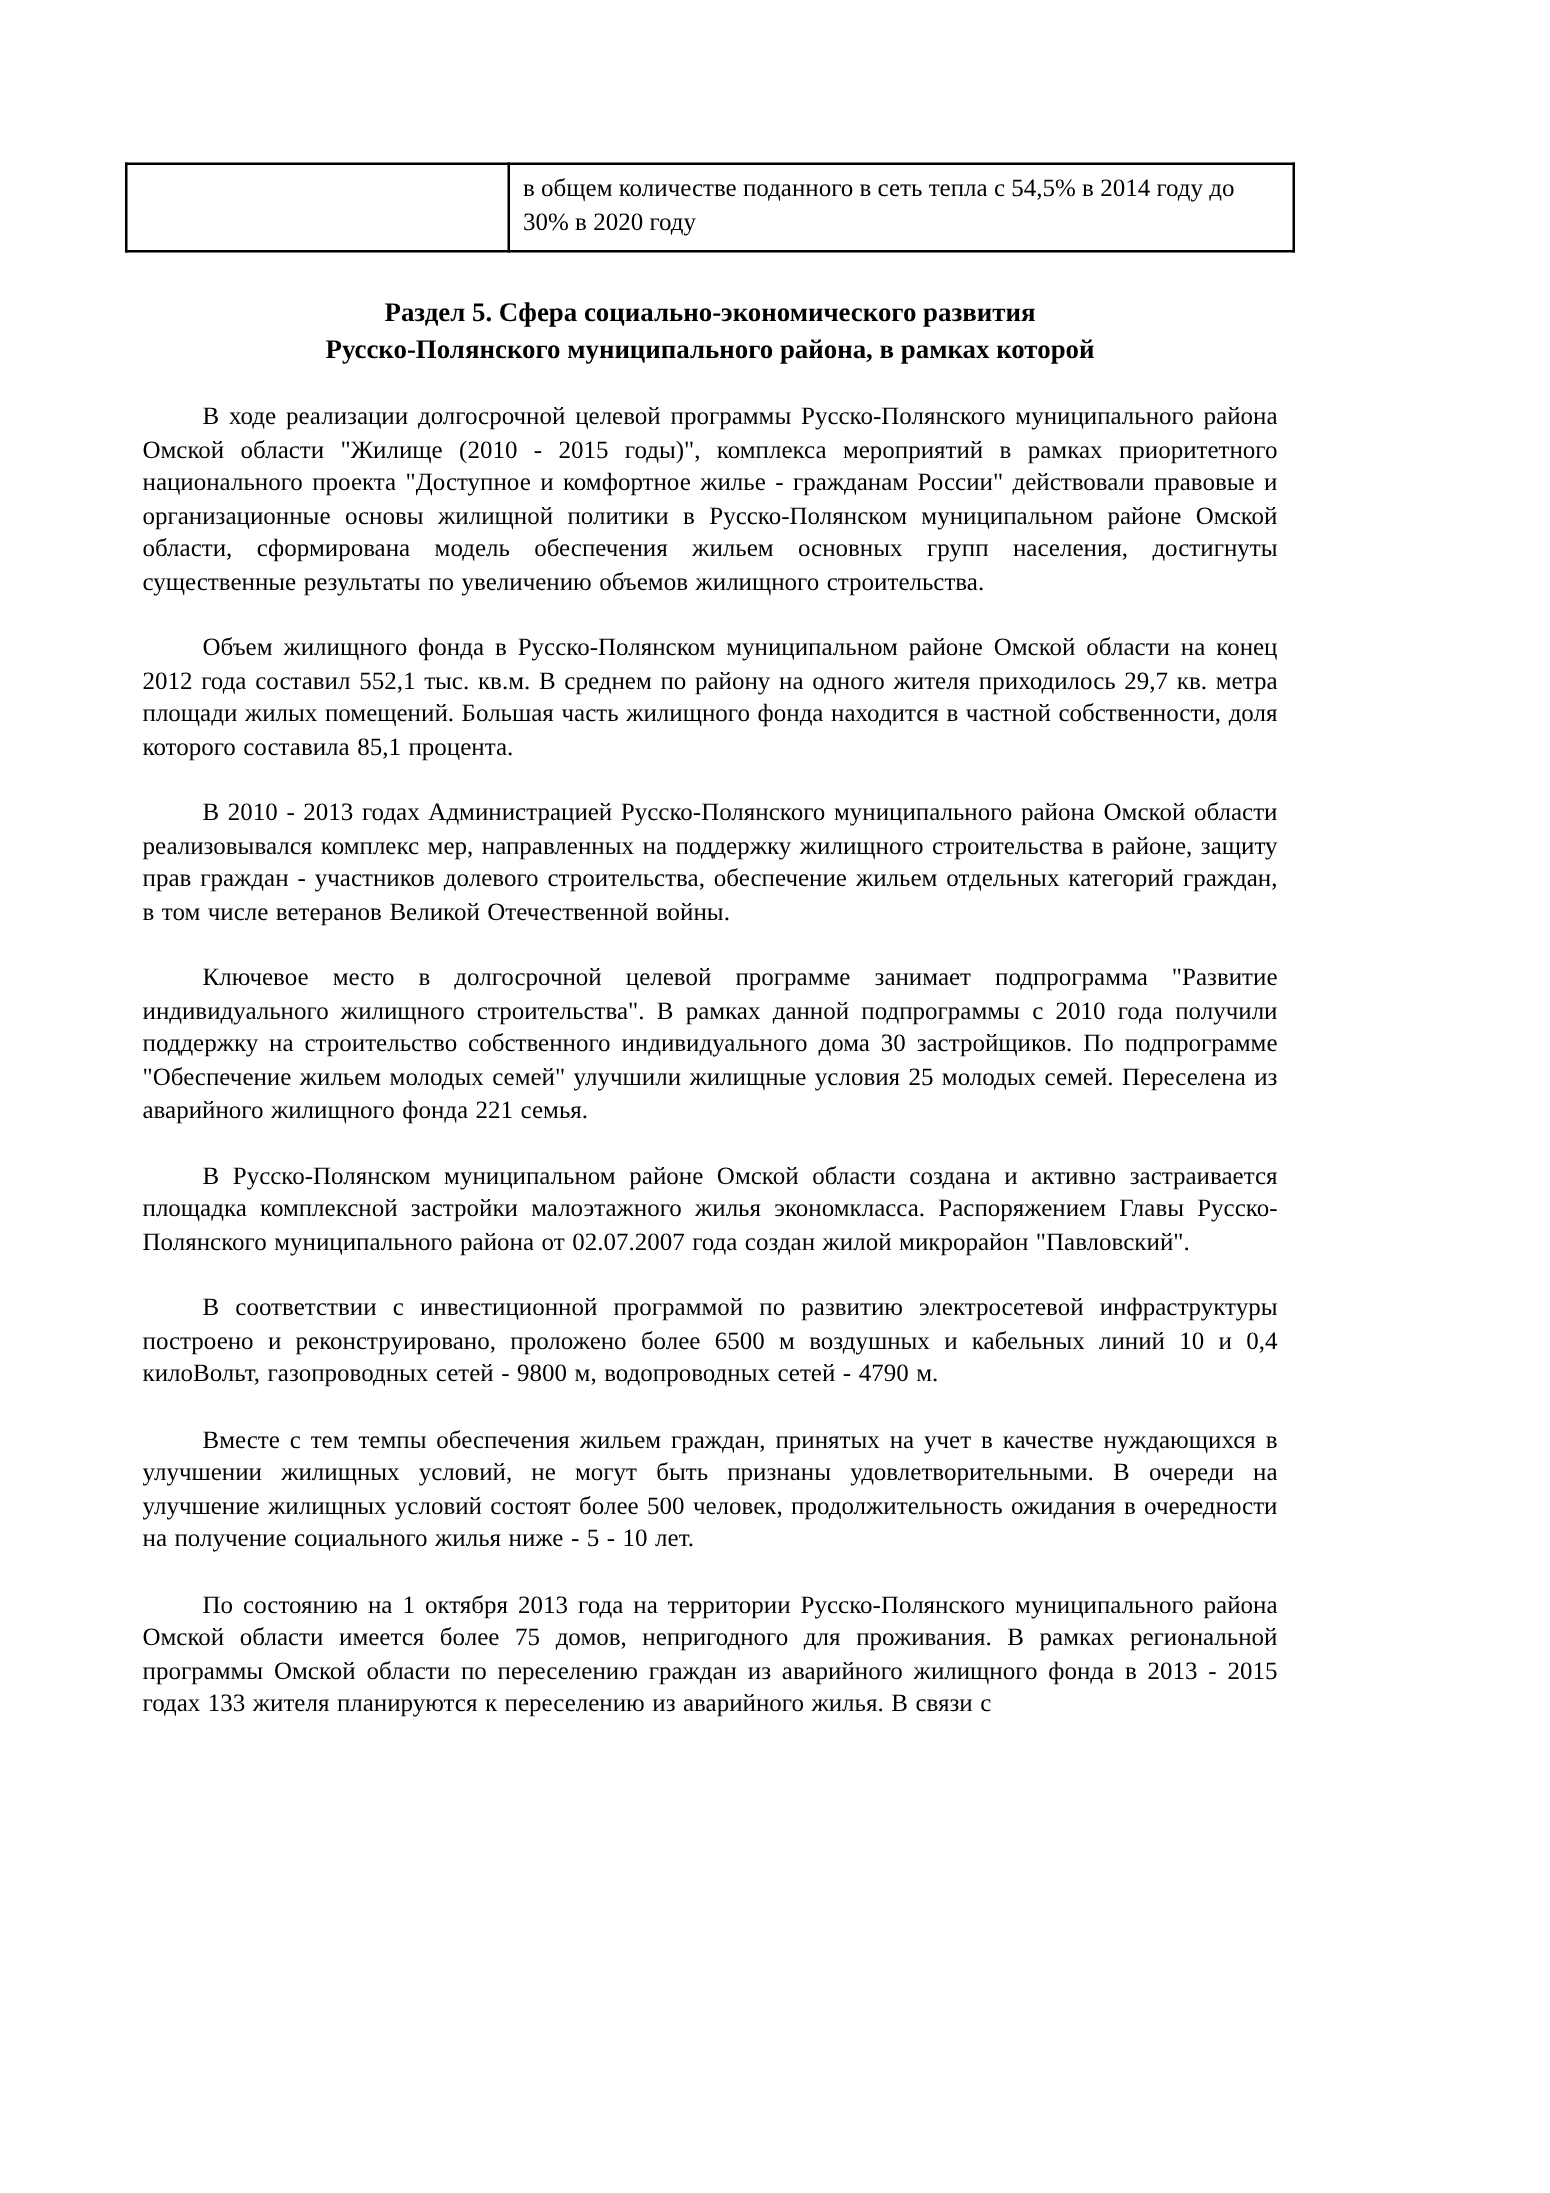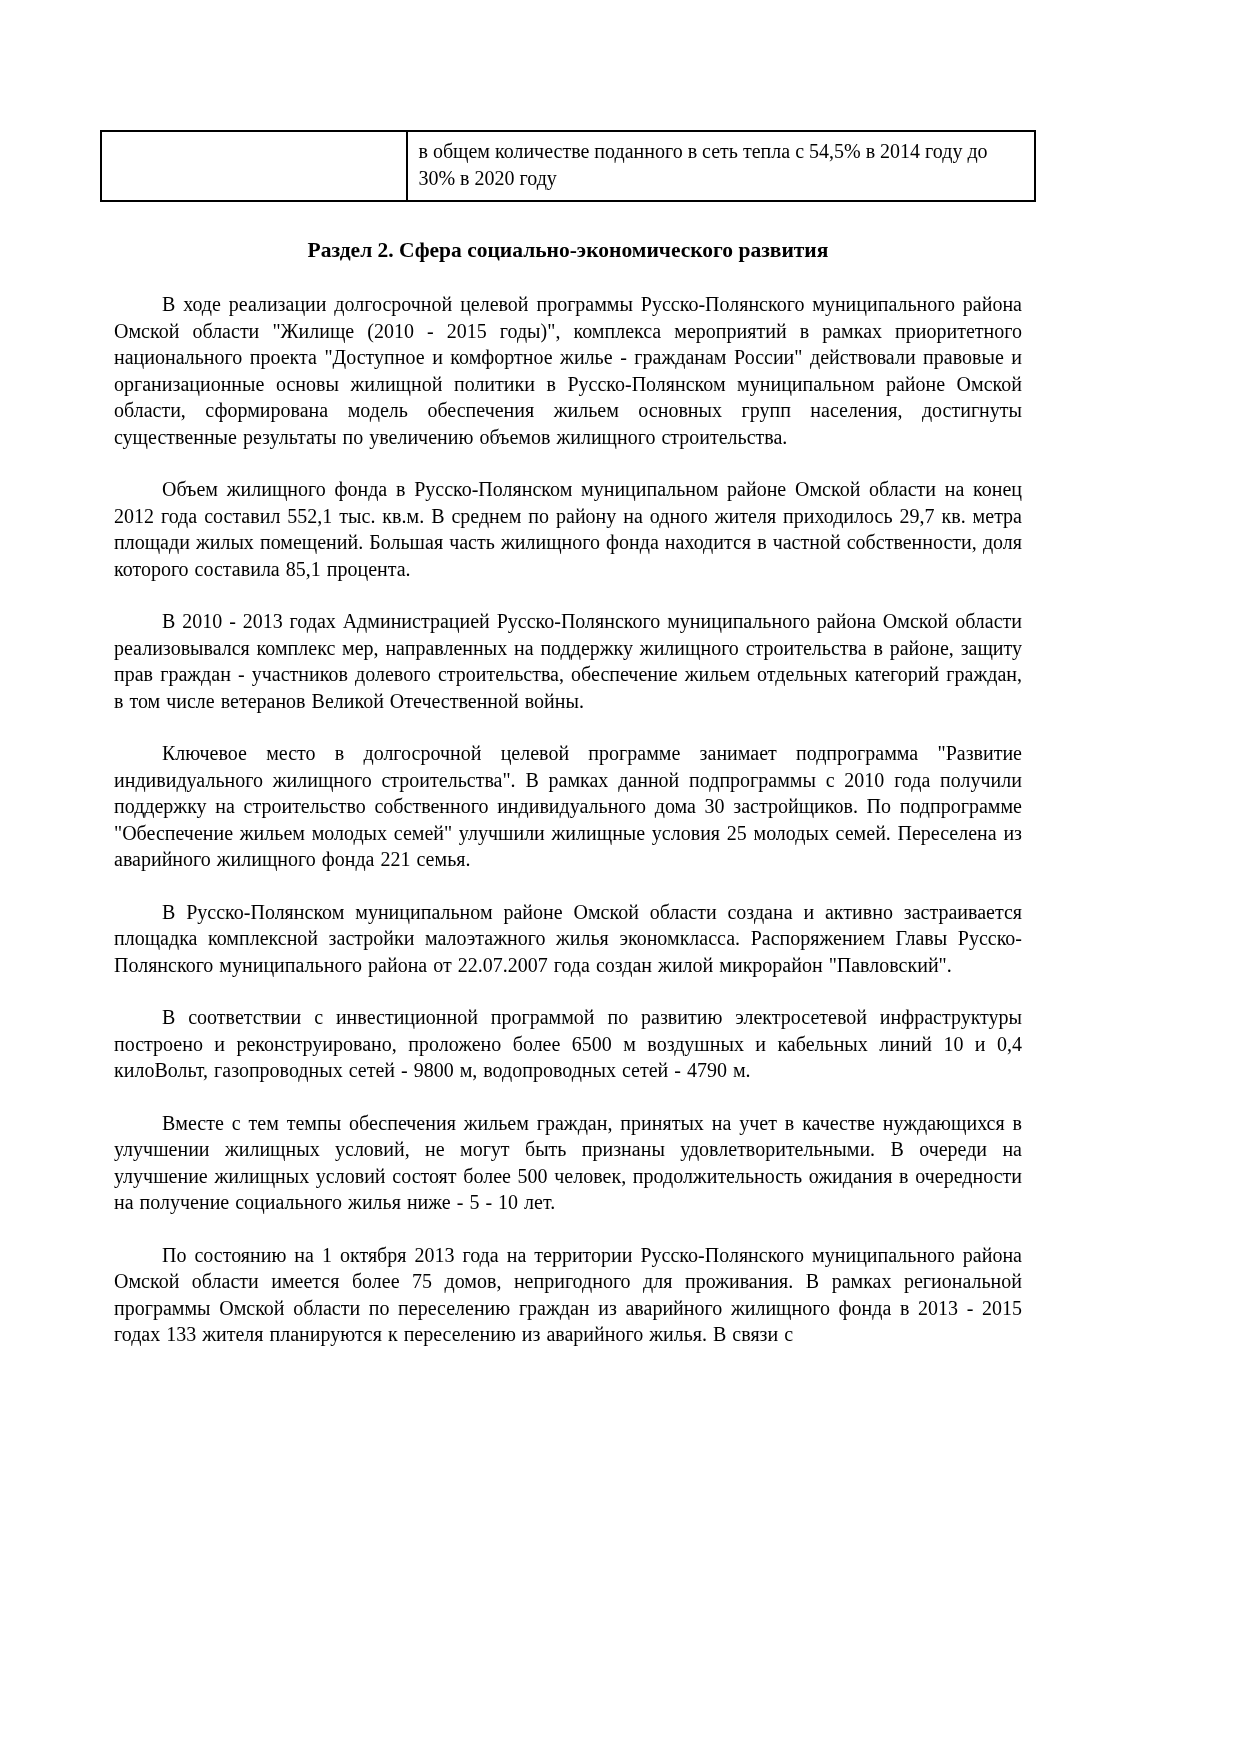--- a/index.html
+++ b/index.html
@@ -67,27 +67,28 @@
   <table class="doc-table">
     <tbody>
         <tr>
       <td class="cell-left"></td>
       <td class="cell-right">в общем количестве поданного в сеть тепла с 54,5% в 2014 году до 30% в 2020 году</td>
     </tr>
   </tbody>
     </table>
 
   <div class="section-heading">
-    <div>Раздел 2. Сфера социально-экономического развития</div>
+    <div>Раздел 5. Сфера социально-экономического развития</div>
+    <div>Русско-Полянского муниципального района, в рамках которой</div>
   </div>
 
   <div class="body-text">
     <p>В ходе реализации долгосрочной целевой программы Русско-Полянского муниципального района Омской области "Жилище (2010 - 2015 годы)", комплекса мероприятий в рамках приоритетного национального проекта "Доступное и комфортное жилье - гражданам России" действовали правовые и организационные основы жилищной политики в Русско-Полянском муниципальном районе Омской области, сформирована модель обеспечения жильем основных групп населения, достигнуты существенные результаты по увеличению объемов жилищного строительства.</p>
     <p>Объем жилищного фонда в Русско-Полянском муниципальном районе Омской области на конец 2012 года составил 552,1 тыс. кв.м. В среднем по району на одного жителя приходилось 29,7 кв. метра площади жилых помещений. Большая часть жилищного фонда находится в частной собственности, доля которого составила 85,1 процента.</p>
     <p>В 2010 - 2013 годах Администрацией Русско-Полянского муниципального района Омской области реализовывался комплекс мер, направленных на поддержку жилищного строительства в районе, защиту прав граждан - участников долевого строительства, обеспечение жильем отдельных категорий граждан, в том числе ветеранов Великой Отечественной войны.</p>
     <p>Ключевое место в долгосрочной целевой программе занимает подпрограмма "Развитие индивидуального жилищного строительства". В рамках данной подпрограммы с 2010 года получили поддержку на строительство собственного индивидуального дома 30 застройщиков. По подпрограмме "Обеспечение жильем молодых семей" улучшили жилищные условия 25 молодых семей. Переселена из аварийного жилищного фонда 221 семья.</p>
-    <p>В Русско-Полянском муниципальном районе Омской области создана и активно застраивается площадка комплексной застройки малоэтажного жилья экономкласса. Распоряжением Главы Русско-Полянского муниципального района от 22.07.2007 года создан жилой микрорайон "Павловский".</p>
+    <p>В Русско-Полянском муниципальном районе Омской области создана и активно застраивается площадка комплексной застройки малоэтажного жилья экономкласса. Распоряжением Главы Русско-Полянского муниципального района от 02.07.2007 года создан жилой микрорайон "Павловский".</p>
     <p>В соответствии с инвестиционной программой по развитию электросетевой инфраструктуры построено и реконструировано, проложено более 6500 м воздушных и кабельных линий 10 и 0,4 килоВольт, газопроводных сетей - 9800 м, водопроводных сетей - 4790 м.</p>
     <p>Вместе с тем темпы обеспечения жильем граждан, принятых на учет в качестве нуждающихся в улучшении жилищных условий, не могут быть признаны удовлетворительными. В очереди на улучшение жилищных условий состоят более 500 человек, продолжительность ожидания в очередности на получение социального жилья ниже - 5 - 10 лет.</p>
     <p>По состоянию на 1 октября 2013 года на территории Русско-Полянского муниципального района Омской области имеется более 75 домов, непригодного для проживания. В рамках региональной программы Омской области по переселению граждан из аварийного жилищного фонда в 2013 - 2015 годах 133 жителя планируются к переселению из аварийного жилья. В связи с</p>
   </div>
 
 </div>
 
 </body></html>

